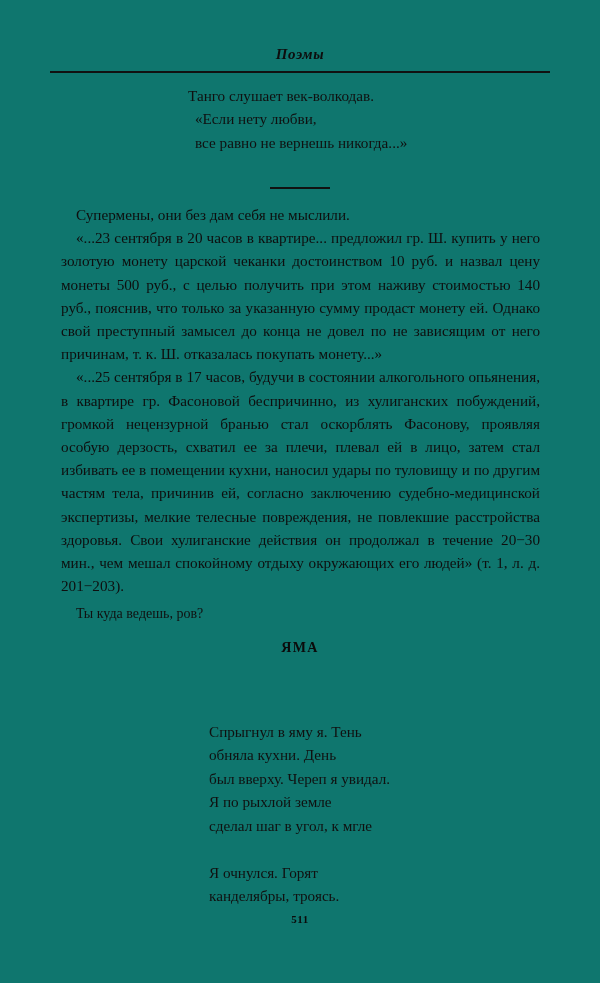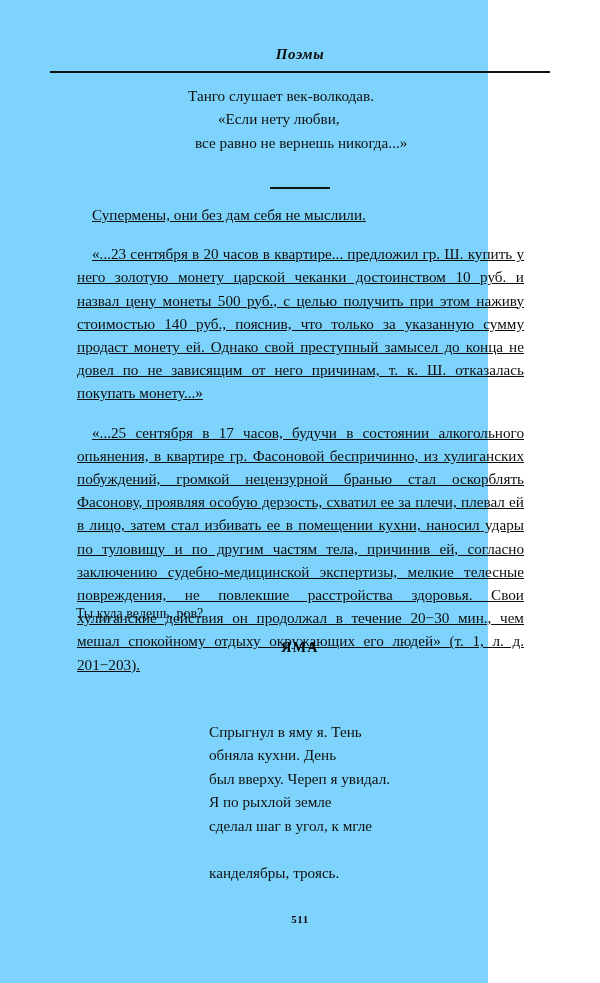--- a/index.html
+++ b/index.html
@@ -12,23 +12,23 @@
     height: 983px;
     position: relative;
     font-family: "Liberation Serif", "DejaVu Serif", serif;
     color: #111111;
     overflow: hidden;
   }
 
   .page {
     position: absolute;
     inset: 0;
-    width: 488px;
+    width: 600px;
     height: 983px;
-    background: #7dd3fc;
+    background: #0f766e;
   }
 
   
   .running-head {
     position: absolute;
     left: 50px;
     top: 46px;
     width: 500px;
     text-align: center;
     font-style: italic;
@@ -51,21 +51,21 @@
     position: absolute;
     left: 188px;
     top: 84px;
     width: 340px;
     font-size: 15.2px;
     line-height: 23.4px;
     color: #101010;
   }
   .verse-top .vline { white-space: nowrap; }
   .verse-top .vline.i1 { padding-left: 0px; }
-  .verse-top .vline.i2 { padding-left: 7px; margin-left: 23px; }
+  .verse-top .vline.i2 { padding-left: 7px; }
   .verse-top .vline.i3 { padding-left: 16px; }
   .verse-top .vline.i4 { padding-left: 7px; }
 
   
   .section-divider {
     position: absolute;
     left: 270px;
     top: 187px;
     width: 60px;
     height: 2px;
@@ -79,23 +79,22 @@
     top: 203px;
     width: 479px;
     font-size: 15.2px;
     line-height: 23.2px;
     text-align: justify;
     text-justify: inter-word;
     color: #0e0e0e;
     hyphens: manual;
   }
   .prose p {
-    margin: 16px;
+    margin: 0;
     text-indent: 15px;
-    text-decoration: underline;
   }
   .prose p.tight { margin-top: 0; }
 
   
   .lone-line {
     position: absolute;
     left: 61px;
     top: 602px;
     width: 479px;
     text-indent: 15px;
@@ -170,18 +169,19 @@
 
   <div class="poem-title">ЯМА</div>
 
   <div class="verse-bottom">
     <div class="vline">Спрыгнул в яму я. Тень</div>
     <div class="vline">обняла кухни. День</div>
     <div class="vline">был вверху. Череп я увидал.</div>
     <div class="vline">Я по рыхлой земле</div>
     <div class="vline">сделал шаг в угол, к мгле</div>
     <div class="stanza-gap"></div>
+    <div class="vline">Я очнулся. Горят</div>
     <div class="vline">канделябры, троясь.</div>
   </div>
 
   <div class="folio">511</div>
 
 </div>
 
 </body></html>

